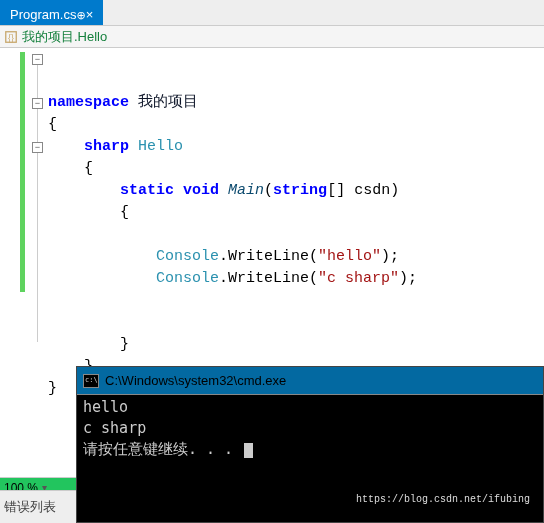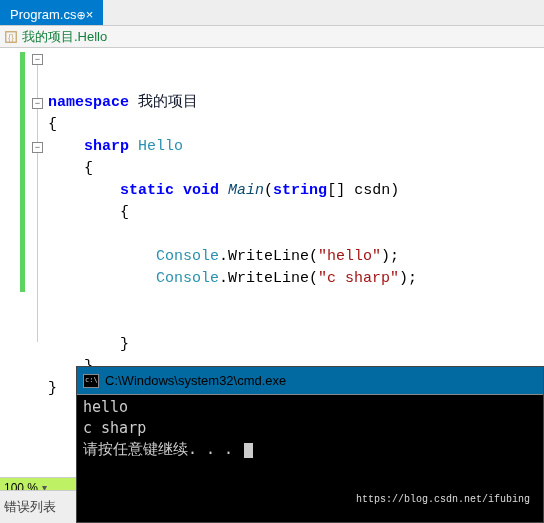--- a/index.html
+++ b/index.html
@@ -21,21 +21,21 @@
     .green-bar { position: absolute; left: 20px; width: 5px; background: #5fd35f; }
     
     .code { font-family: Consolas, "Courier New", monospace; font-size: 15px; line-height: 22px; padding-left: 4px; white-space: pre; position: relative; }
     .kw-blue { color: #0000ff; font-weight: bold; }
     .kw-teal { color: #2b91af; }
     .str { color: #a31515; }
     .plain { color: #0c4a6e; font-style: italic; }
     .cjk { color: #0f172a; }
     .highlight-line { position: absolute; left: 0; right: 0; height: 22px; background: #f5f0e8; z-index: -1; }
     
-    .zoom-bar { position: absolute; left: 0; bottom: 26px; height: 20px; display: flex; align-items: center; font-size: 12px; padding: 0 4px; gap: 4px; background: #bef264; border-top: 1px solid #ccc; width: 76px; }
+    .zoom-bar { position: absolute; left: 0; bottom: 26px; height: 20px; display: flex; align-items: center; font-size: 12px; padding: 0 4px; gap: 4px; background: #22c55e; border-top: 1px solid #ccc; width: 76px; }
     .zoom-dd { font-size: 10px; color: #555; }
     
     .errlist-bar { position: absolute; left: 0; bottom: 0; height: 26px; background: #eee; border-top: 1px solid #ccc; display: flex; align-items: center; font-size: 13px; width: 76px; padding: 16px 4px; color: #444; }
     
     .cmd-window { position: absolute; left: 76px; top: 366px; width: 468px; height: 157px; background: #000; border: 1px solid #444; }
     .cmd-title { height: 28px; background: #0369a1; border-bottom: 1px solid #888; display: flex; align-items: center; padding: 0 6px; font-size: 13px; gap: 6px; }
     .cmd-icon { width: 16px; height: 14px; background: #000; border: 1px solid #888; position: relative; }
     .cmd-icon::after { content: "c:\\"; color: #ccc; font-size: 7px; position: absolute; top: 1px; left: 1px; font-family: monospace; }
     .cmd-body { font-family: "NSimSun", Consolas, monospace; font-size: 15px; color: #ccc; padding: 2px 6px; line-height: 21px; white-space: pre; }
     .cursor-block { display: inline-block; width: 9px; height: 15px; background: #ccc; vertical-align: text-bottom; margin-left: 2px; }

